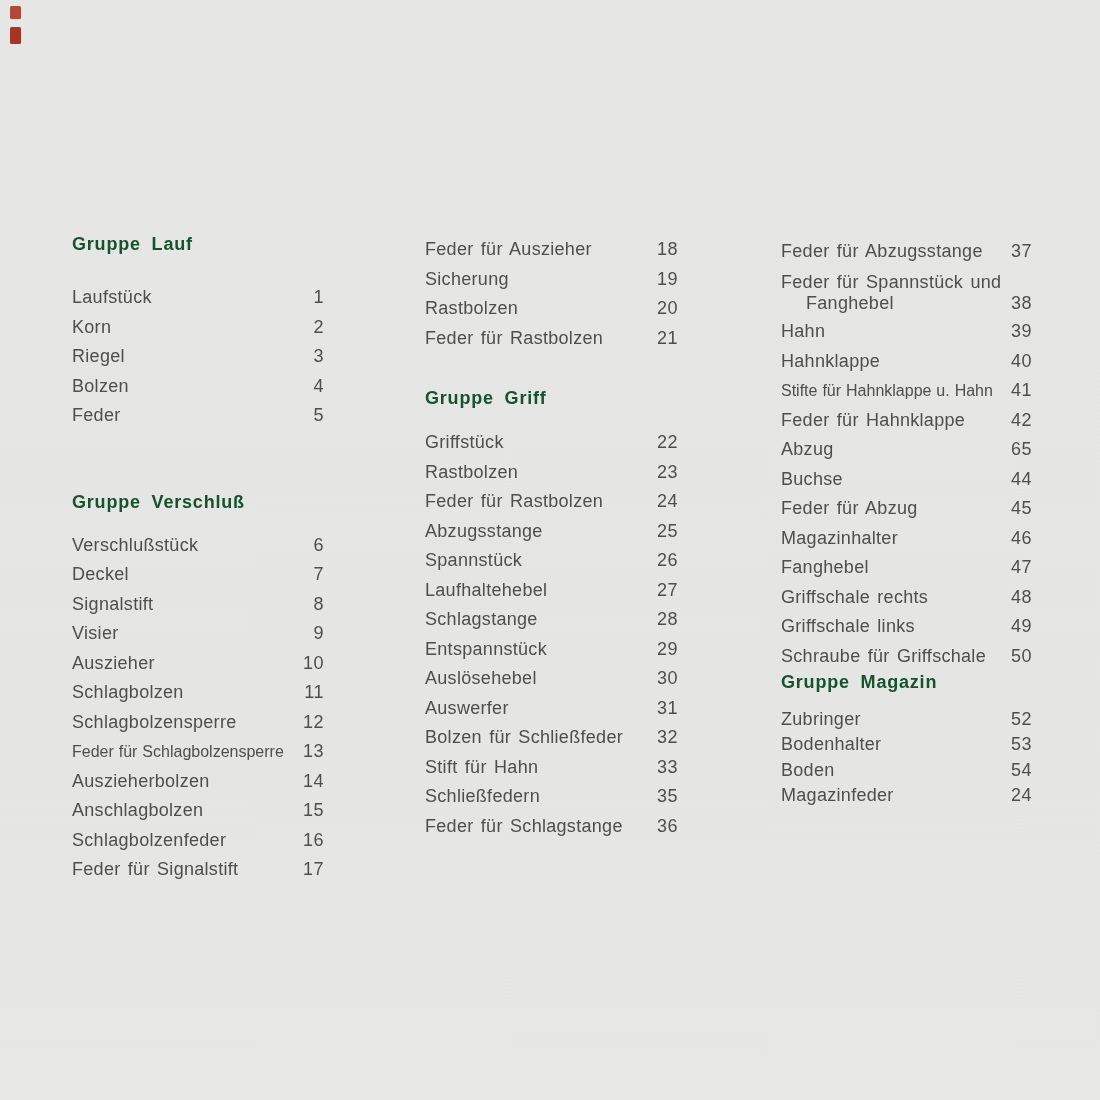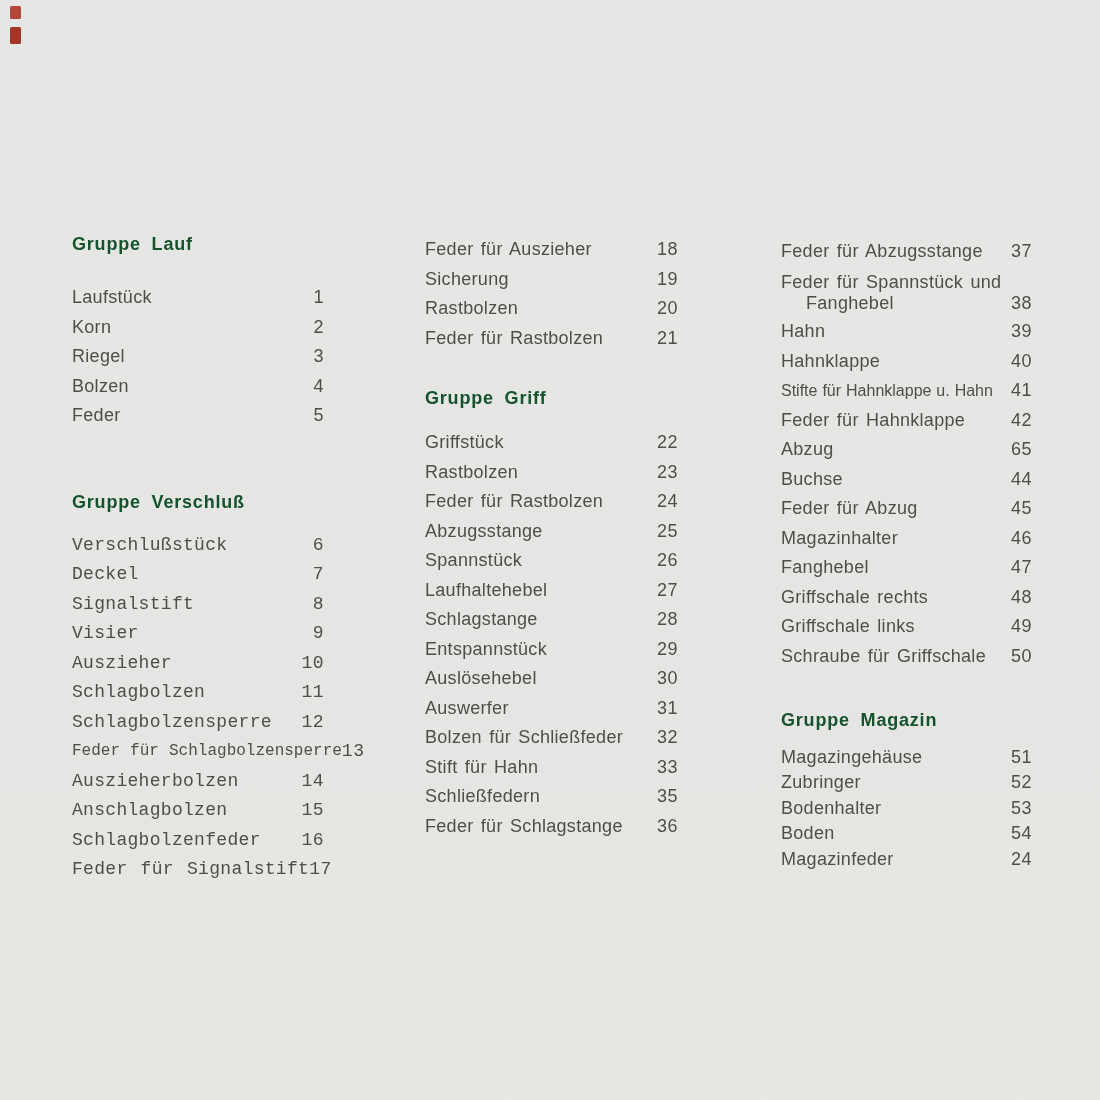--- a/index.html
+++ b/index.html
@@ -28,24 +28,24 @@
     display:flex;justify-content:space-between;align-items:center;
     height:29.5px;line-height:29.5px;font-size:18px;
   }
   .label{letter-spacing:.3px;word-spacing:2px;white-space:nowrap;}
   .num{letter-spacing:.5px;text-align:right;}
   .row.tight .label{font-size:16px;letter-spacing:0;word-spacing:.5px;}
 
   
   #col1 .sec0 .list{margin-top:28px;}
   #col1 .sec1 .heading{margin-top:60.5px;}
-  #col1 .sec1 .list{margin-top:17.5px;font-family:Liberation Mono, monospace;}
+  #col1 .sec1 .list{margin-top:17.5px;}
   #col2 .sec1 .heading{margin-top:34px;}
   #col2 .sec1 .list{margin-top:19px;}
-  #col3 .sec1 .heading{margin-top:38px;}
+  #col3 .sec1 .heading{}
   #col3 .sec1 .list{margin-top:14px;}
   #col3 .sec1 .row{height:25.4px;line-height:25.4px;}
 
   
   .row.wrap{height:50.5px;align-items:flex-end;box-sizing:border-box;padding-bottom:3px;}
   .row.wrap .label{line-height:21px;}
   .row.wrap .l1,.row.wrap .l2{display:block;}
   .row.wrap .l2{padding-left:25px;}
   .row.wrap .num{line-height:21px;}
 </style>
@@ -279,24 +279,20 @@
         <div class="row">
           <span class="label">Schraube für Griffschale</span>
           <span class="num">50</span>
         </div>
       </div>
     </div>
     <div class="sec sec1">
       <div class="heading">Gruppe Magazin</div>
       <div class="list">
         <div class="row">
-          <span class="label">Magazingehäuse</span>
-          <span class="num">51</span>
-        </div>
-        <div class="row">
           <span class="label">Zubringer</span>
           <span class="num">52</span>
         </div>
         <div class="row">
           <span class="label">Bodenhalter</span>
           <span class="num">53</span>
         </div>
         <div class="row">
           <span class="label">Boden</span>
           <span class="num">54</span>

